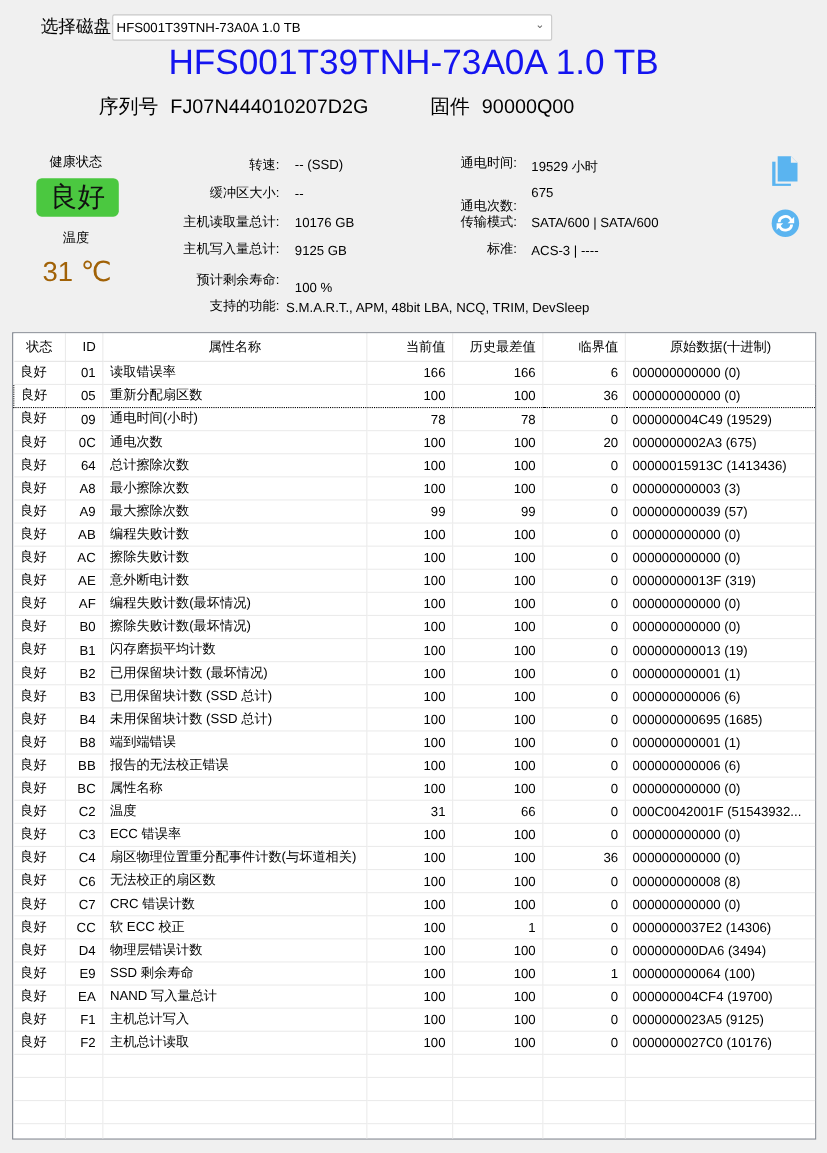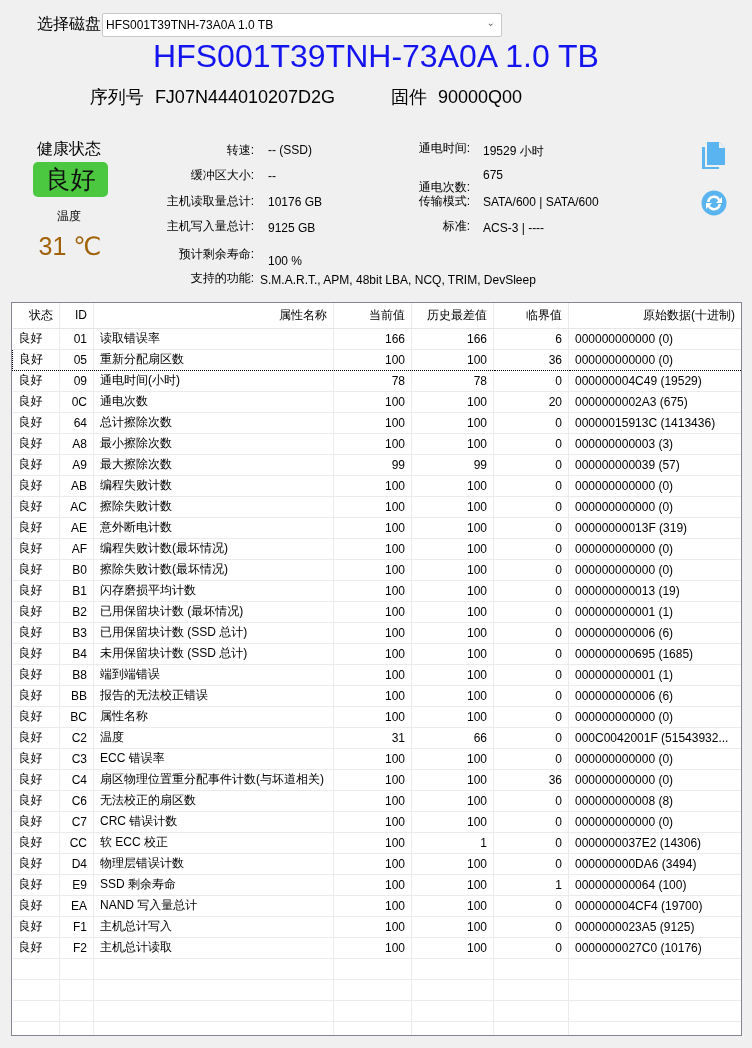--- a/index.html
+++ b/index.html
@@ -8,34 +8,34 @@
 
   .disk-select-label { position: absolute; left: 37px; top: 14px; font-size: 16px; }
   .disk-select { position: absolute; left: 102px; top: 13px; width: 400px; height: 24px; background: #fff; border: 1px solid #c8c8c8; border-radius: 2px; font-size: 12px; padding: 4px 0 0 3px; }
   .disk-select .chev { position: absolute; right: 6px; top: 3px; font-size: 10px; color: #666; }
 
   .model-title { position: absolute; left: 0; width: 752px; top: 38px; text-align: center; font-size: 32px; color: #1414f0; letter-spacing: 0; }
   .sub-line { position: absolute; left: 0; width: 612px; top: 85px; text-align: center; font-size: 18px; }
   .sub-line span { display: inline-block; }
   .sub-line .gap { width: 46px; }
 
-  .health-label { position: absolute; left: 30px; top: 139px; width: 78px; text-align: center; font-size: 16px; }
+  .health-label { position: absolute; left: 30px; top: 139px; width: 78px; text-align: center; font-size: 12px; }
   .health-badge { position: absolute; left: 33px; top: 162px; width: 75px; height: 35px; background: #4bc840; border-radius: 5px; text-align: center; font-size: 25px; line-height: 35px; color: #111; }
   .temp-label { position: absolute; left: 30px; top: 208px; width: 78px; text-align: center; font-size: 12px; }
   .temp-value { position: absolute; left: 30px; top: 232px; width: 80px; text-align: center; font-size: 25px; color: #a16207; }
 
   .info-label { position: absolute; font-size: 12px; text-align: right; }
   .info-value { position: absolute; font-size: 12px; }
 
   .icon-btn { position: absolute; cursor: pointer; }
 
   .table-wrap { position: absolute; left: 11px; top: 302px; width: 731px; height: 734px; background: #fff; border: 1px solid #828790; overflow: hidden; }
   table { border-collapse: collapse; table-layout: fixed; width: 729px; }
   th, td { height: 21px; font-size: 12px; font-weight: normal; white-space: nowrap; overflow: hidden; text-overflow: ellipsis; border-right: 1px solid #ebebeb; border-bottom: 1px solid #ebebeb; padding: 0 6px; }
-  th { height: 25px; text-align: right; background: #fff; border-bottom: 1px solid #e5e5e5; }
+  th { height: 25px; text-align: center; background: #fff; border-bottom: 1px solid #e5e5e5; }
   th.num, td.num { text-align: right; }
   td.id, th.id { text-align: right; }
   tr.focused td { border-top: 1px dotted #000; border-bottom: 1px dotted #000; }
   tr.focused td:first-child { border-left: 1px dotted #000; }
   tr.focused td:last-child { border-right: 1px dotted #000; }
 </style>
 </head>
 <body>
 
 <div class="disk-select-label">选择磁盘:</div>

